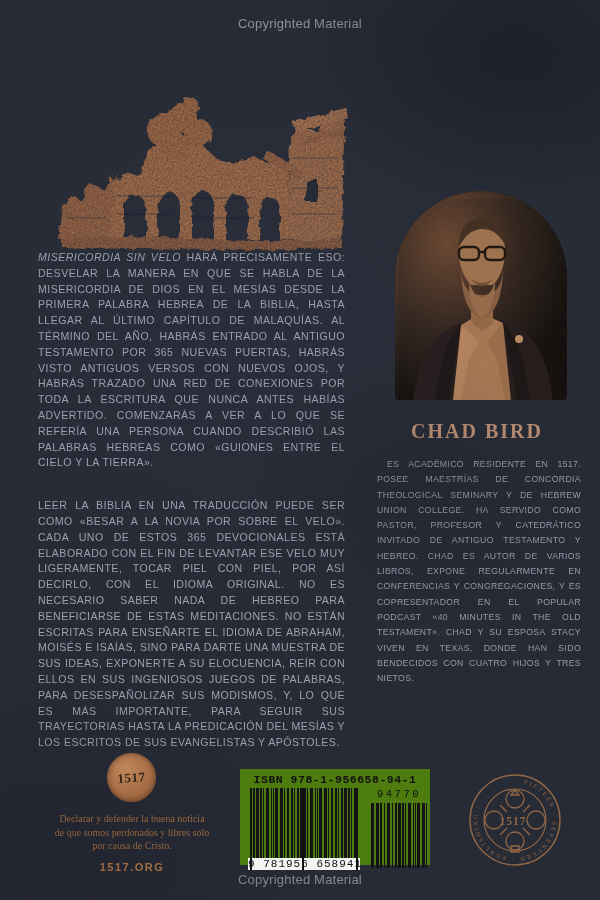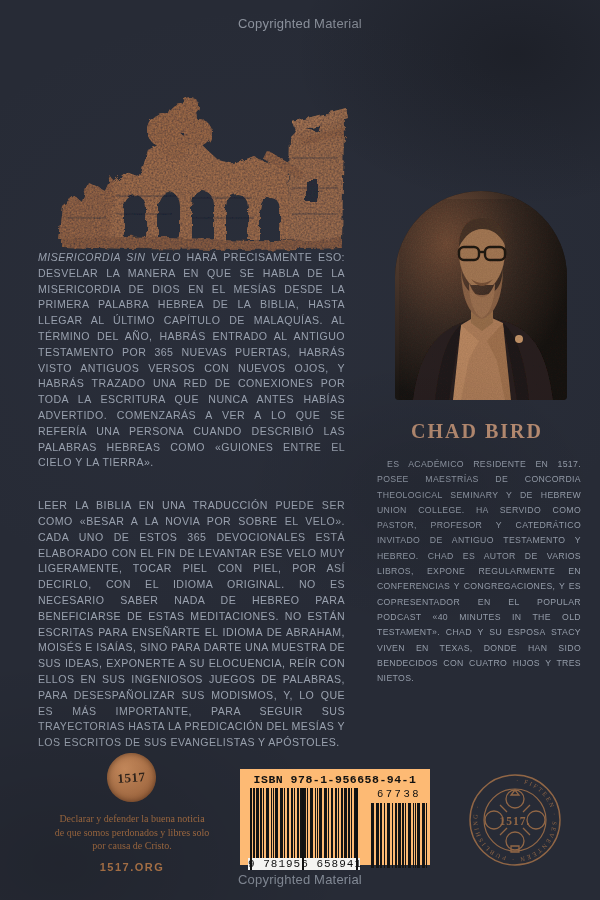--- a/index.html
+++ b/index.html
@@ -64,21 +64,21 @@
     font-family:"Liberation Serif",serif;font-size:10px;line-height:13.5px;
     color:#a76f44;
   }
   .site{
     margin-top:8px;font-family:"Liberation Sans",sans-serif;
     font-size:11px;letter-spacing:1.5px;color:#b57a4c;font-weight:bold;
   }
 
   .barcode-box{
     position:absolute;left:240px;top:769px;width:190px;height:96px;
-    background:#fdba74;box-sizing:border-box;padding:4px 8px;z-index:6;
+    background:#4d7c0f;box-sizing:border-box;padding:4px 8px;z-index:6;
   }
   .isbn-line{
     font-family:"Liberation Mono",monospace;font-weight:bold;
     font-size:11.5px;letter-spacing:.5px;color:#111;white-space:nowrap;
     text-align:center;
   }
   .bars-row{position:relative;height:82px;margin-top:2px;}
   .main-code{position:absolute;left:0;top:0;width:112px;height:82px;}
   .main-bars{position:absolute;left:2px;right:2px;top:0;bottom:12px;display:flex;overflow:hidden;}
   .main-bars span{height:100%;flex:none;}
@@ -301,21 +301,21 @@
             <span style="width: 2px; background: transparent;"></span>
             <span style="width: 3px; background: rgb(20, 20, 20);"></span>
             <span style="width: 2px; background: transparent;"></span>
           </div>
         <div class="digit-strip">9 781956 658941</div>
         <div class="guard g-left"></div>
         <div class="guard g-mid"></div>
         <div class="guard g-right"></div>
       </div>
       <div class="supp-code">
-        <div class="supp-digits">67738</div>
+        <div class="supp-digits">94770</div>
         <div class="supp-bars" id="suppBars">
             <span style="width: 3px; background: rgb(20, 20, 20);"></span>
             <span style="width: 2px; background: transparent;"></span>
             <span style="width: 3px; background: rgb(20, 20, 20);"></span>
             <span style="width: 1px; background: transparent;"></span>
             <span style="width: 2px; background: rgb(20, 20, 20);"></span>
             <span style="width: 2px; background: transparent;"></span>
             <span style="width: 1px; background: rgb(20, 20, 20);"></span>
             <span style="width: 2px; background: transparent;"></span>
             <span style="width: 3px; background: rgb(20, 20, 20);"></span>

